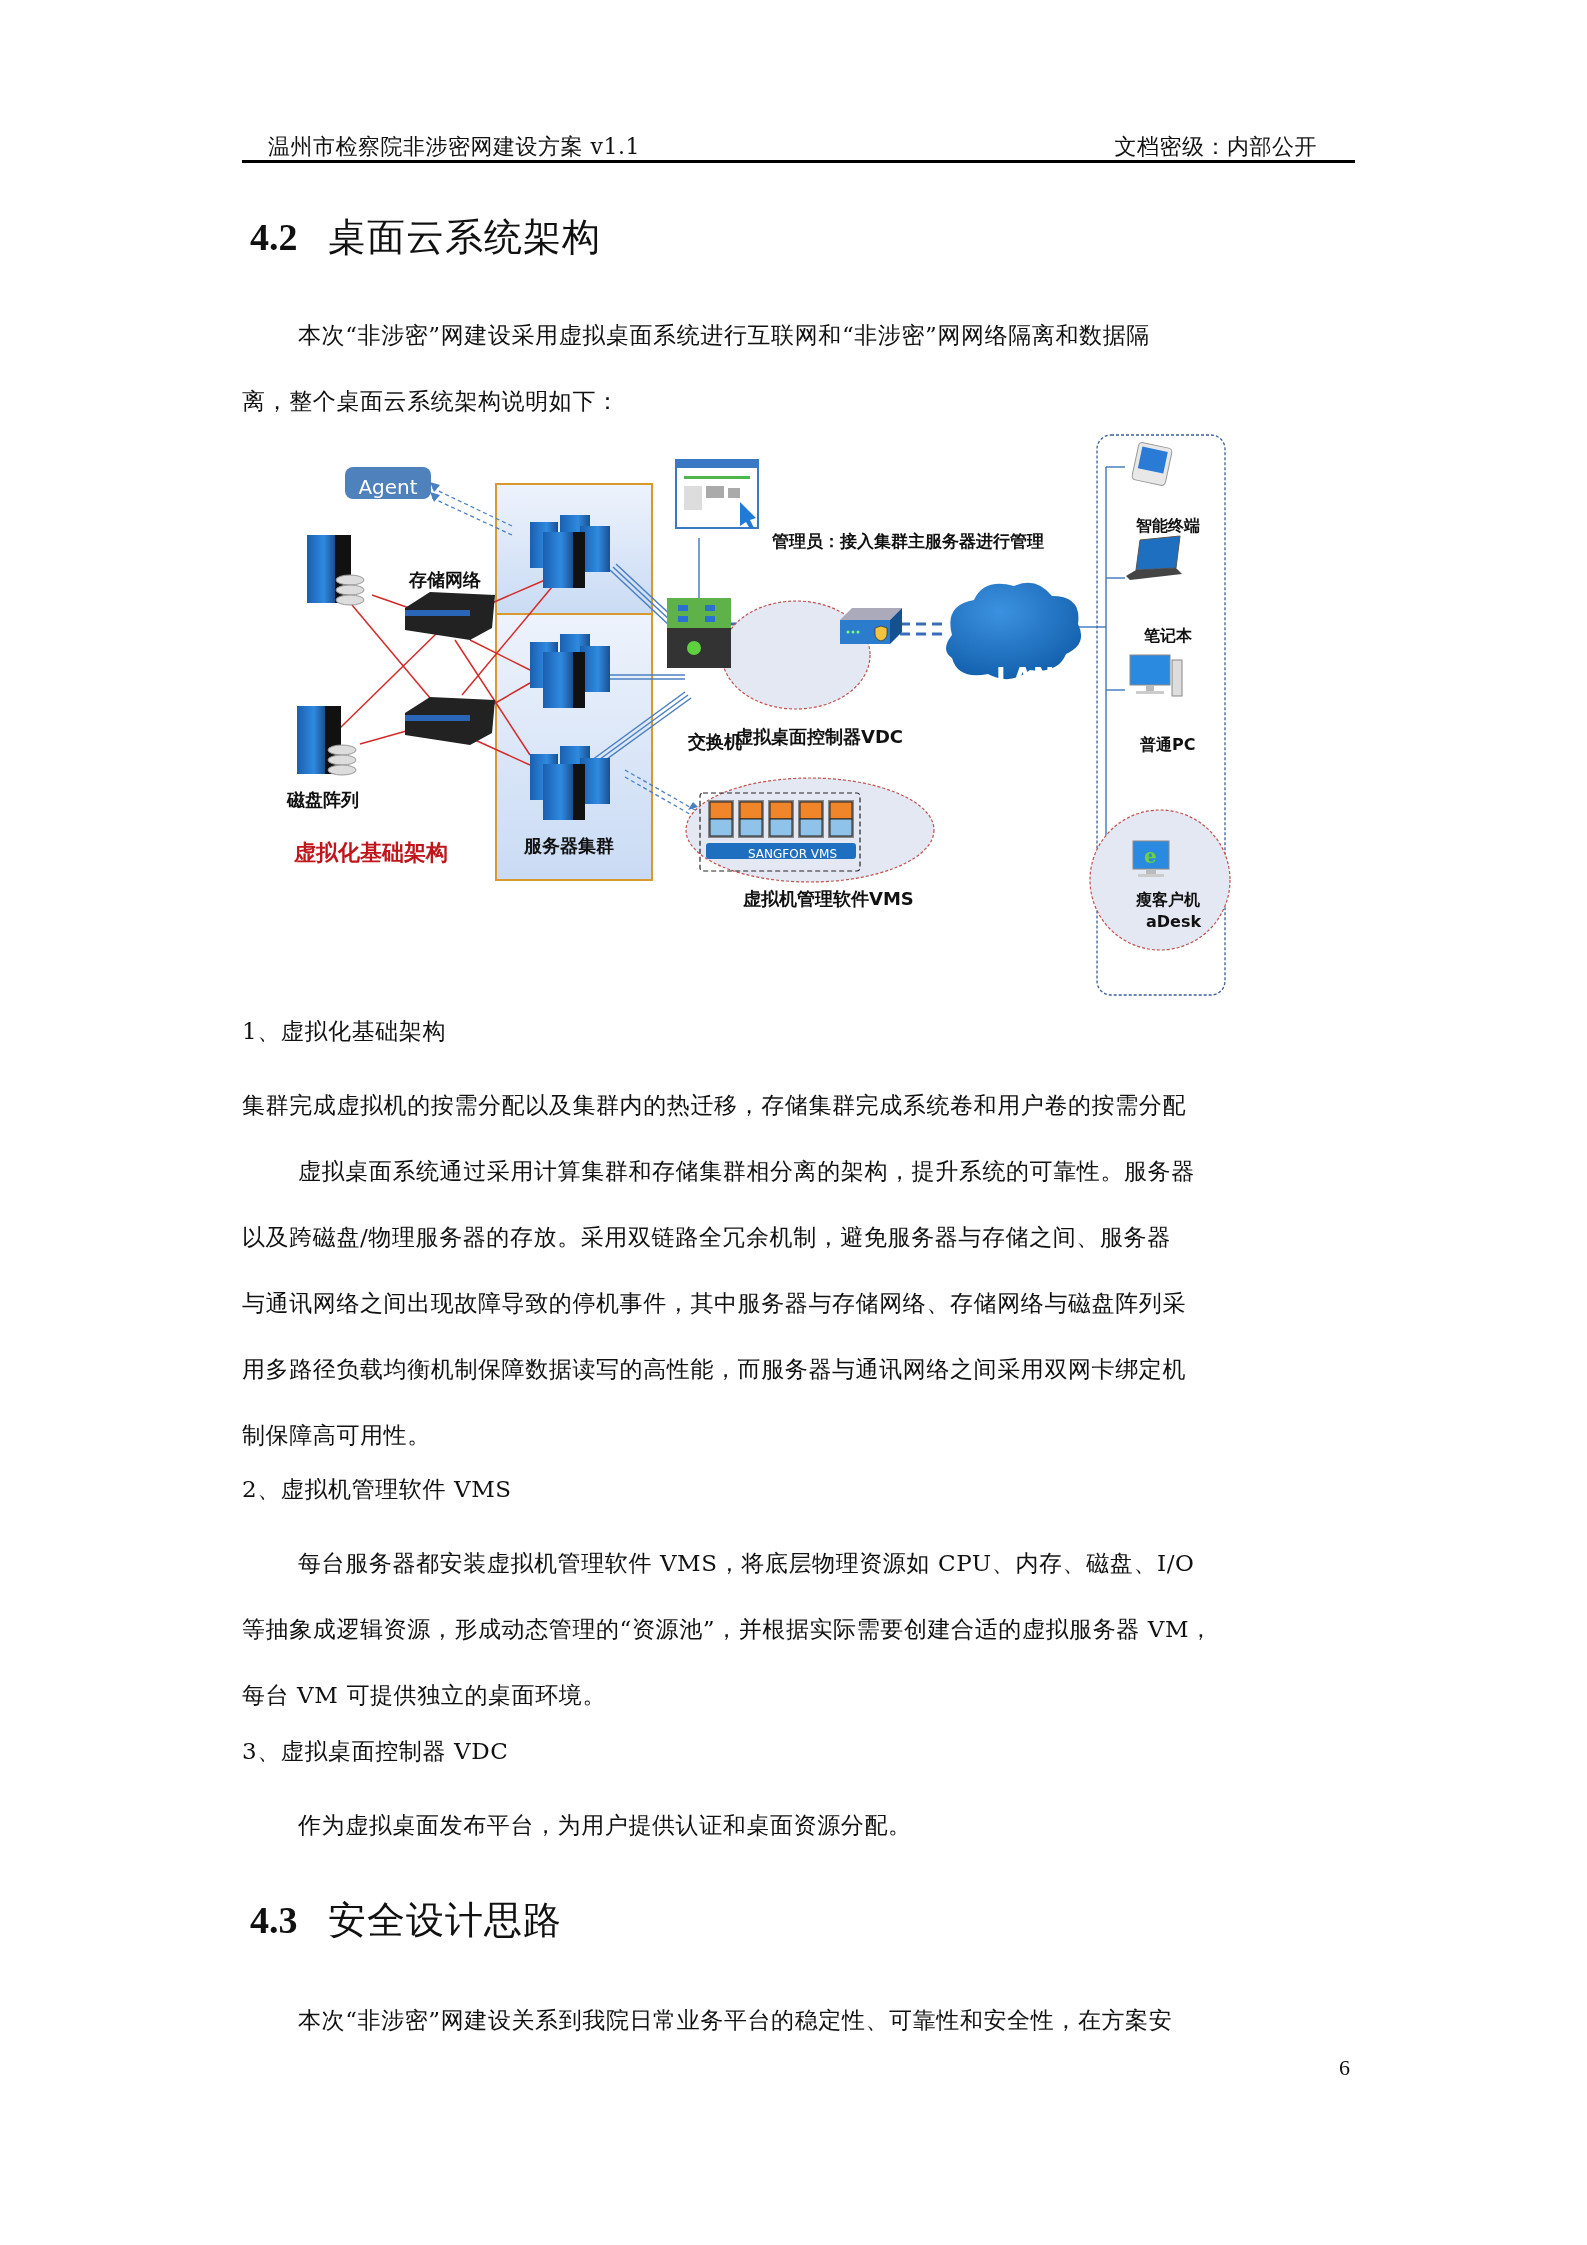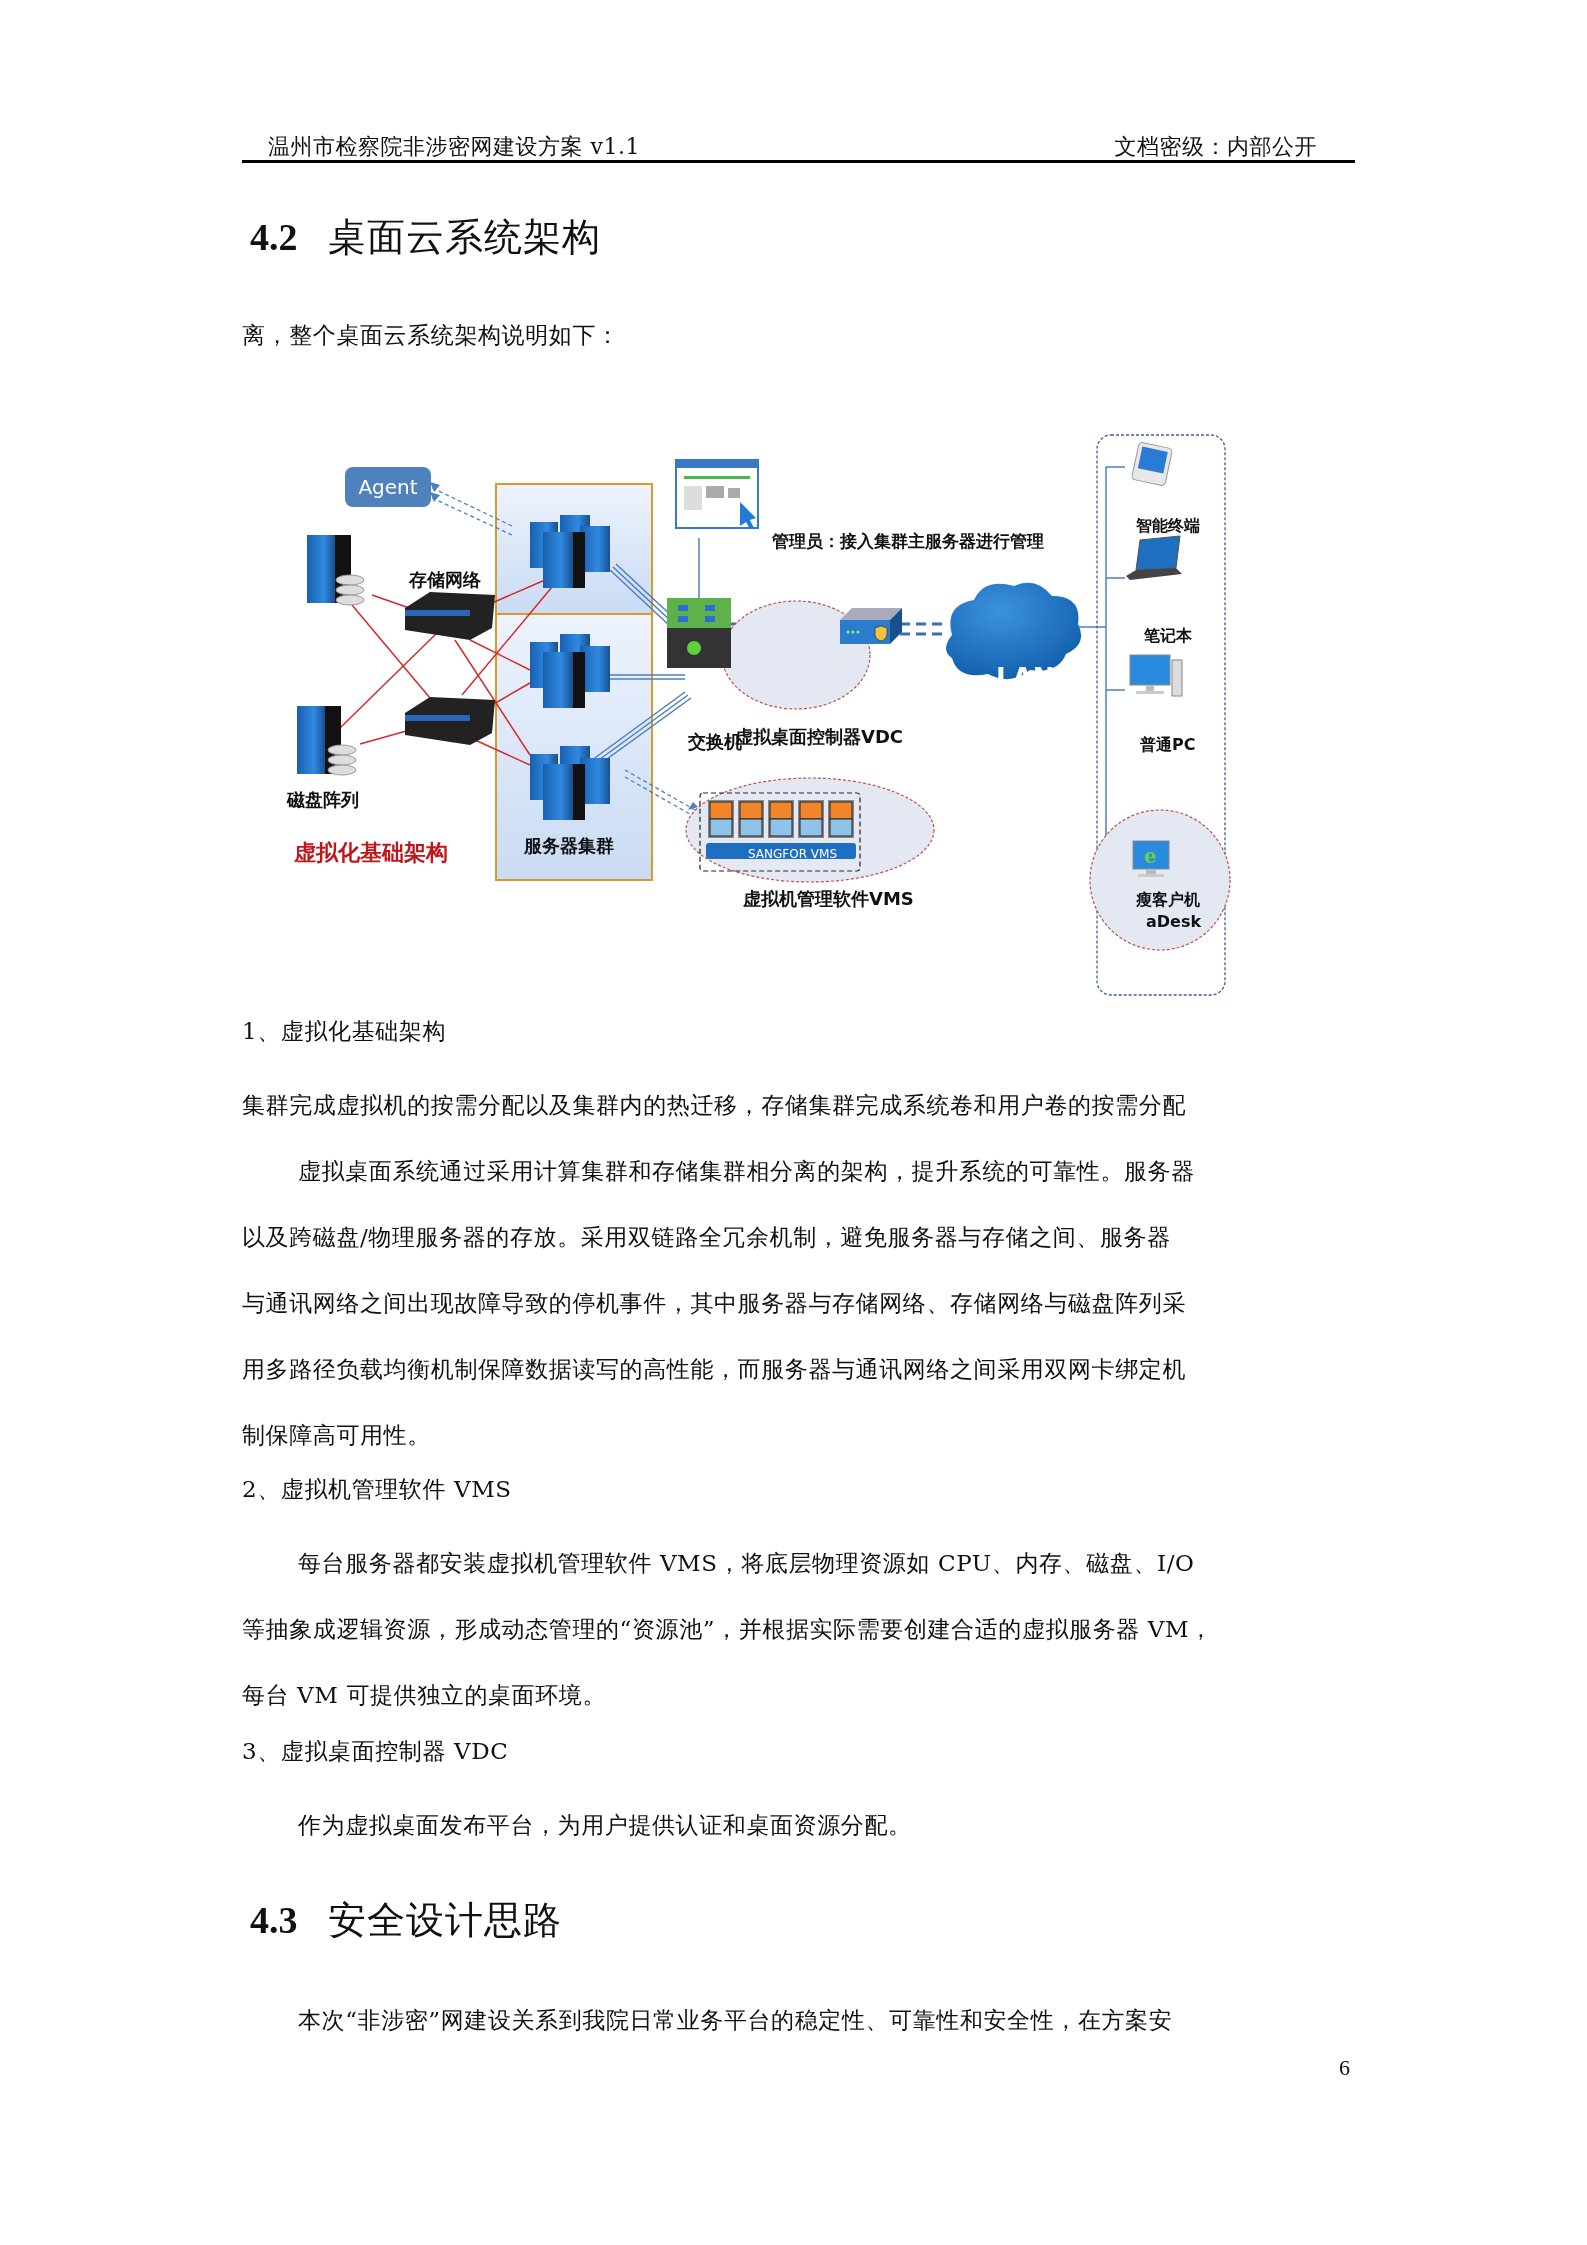--- a/index.html
+++ b/index.html
@@ -19,38 +19,39 @@
   .indent { padding-left: 56px; }
   .item-title { position: absolute; left: 242px; font-size: 23px; letter-spacing: 0.6px; }
 
   .page-num { position: absolute; left: 1339px; top: 2055px; font-size: 22px; font-family: "Liberation Serif", serif; }
 
   
   .diagram { position: absolute; left: 280px; top: 430px; width: 1040px; height: 570px; }
   .diagram svg { position: absolute; left: 0; top: 0; }
   .dlabel { position: absolute; font-family: "DejaVu Sans", sans-serif; font-weight: bold; font-size: 18px; color: #111; white-space: nowrap; }
   .dlabel.red { color: #c0151b; font-size: 22px; }
-  .agent-box { position: absolute; left: 65px; top: 37px; width: 86px; height: 40px; background: #4f81bd; border-radius: 8px;
+  .agent-box { position: absolute; left: 65px; top: 37px; width: 86px; height: 32px; background: #4f81bd; border-radius: 8px;
                color: #fff; font-family: "DejaVu Sans", sans-serif; font-size: 20px; text-align: center; line-height: 40px; }
   .lan-text { position: absolute; color: #fff; font-family: "DejaVu Sans", sans-serif; font-weight: bold; font-size: 26px; }
 </style>
 </head>
 <body>
 
 <div class="header">
   <span class="left">温州市检察院非涉密网建设方案 v1.1</span>
   <span class="right">文档密级：内部公开</span>
 </div>
 <div class="header-rule"></div>
 
 <div class="h2" style="top:212px;">
   <span class="num">4.2</span><span class="txt">桌面云系统架构</span>
 </div>
 
 <div class="para" style="top:302px;">
+  <span class="line indent">本次“非涉密”网建设采用虚拟桌面系统进行互联网和“非涉密”网网络隔离和数据隔</span>
   <span class="line">离，整个桌面云系统架构说明如下：</span>
 </div>
 
 <div class="diagram">
   <svg width="1040" height="570" viewBox="0 0 1040 570">
     <defs>
       <linearGradient id="srvG" x1="0" y1="0" x2="1" y2="0">
         <stop offset="0" stop-color="#1a5fb0"></stop>
           <stop offset="0.6" stop-color="#2f8ae0"></stop>
           <stop offset="1" stop-color="#1a4f90"></stop>

